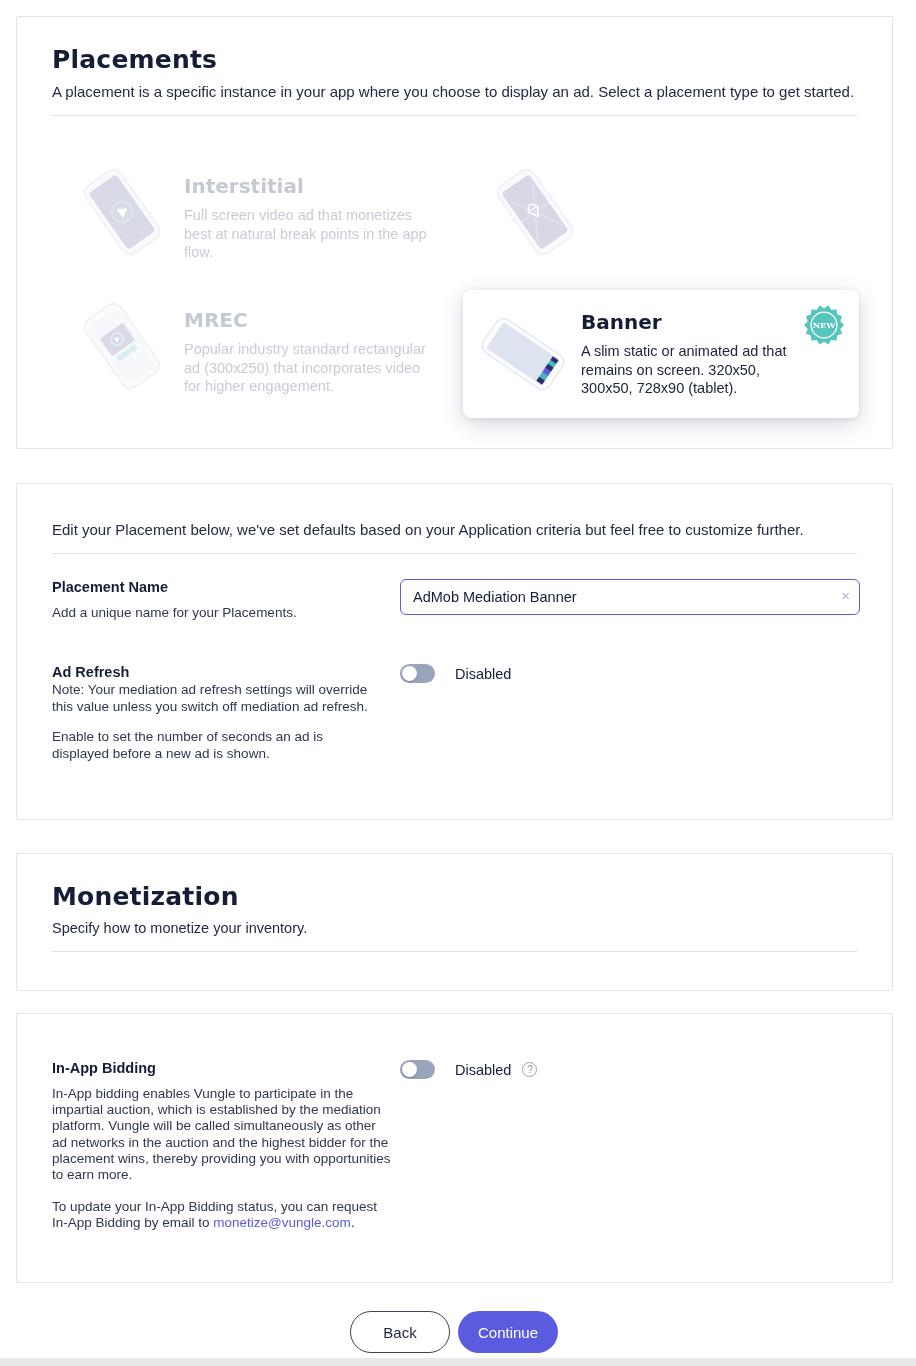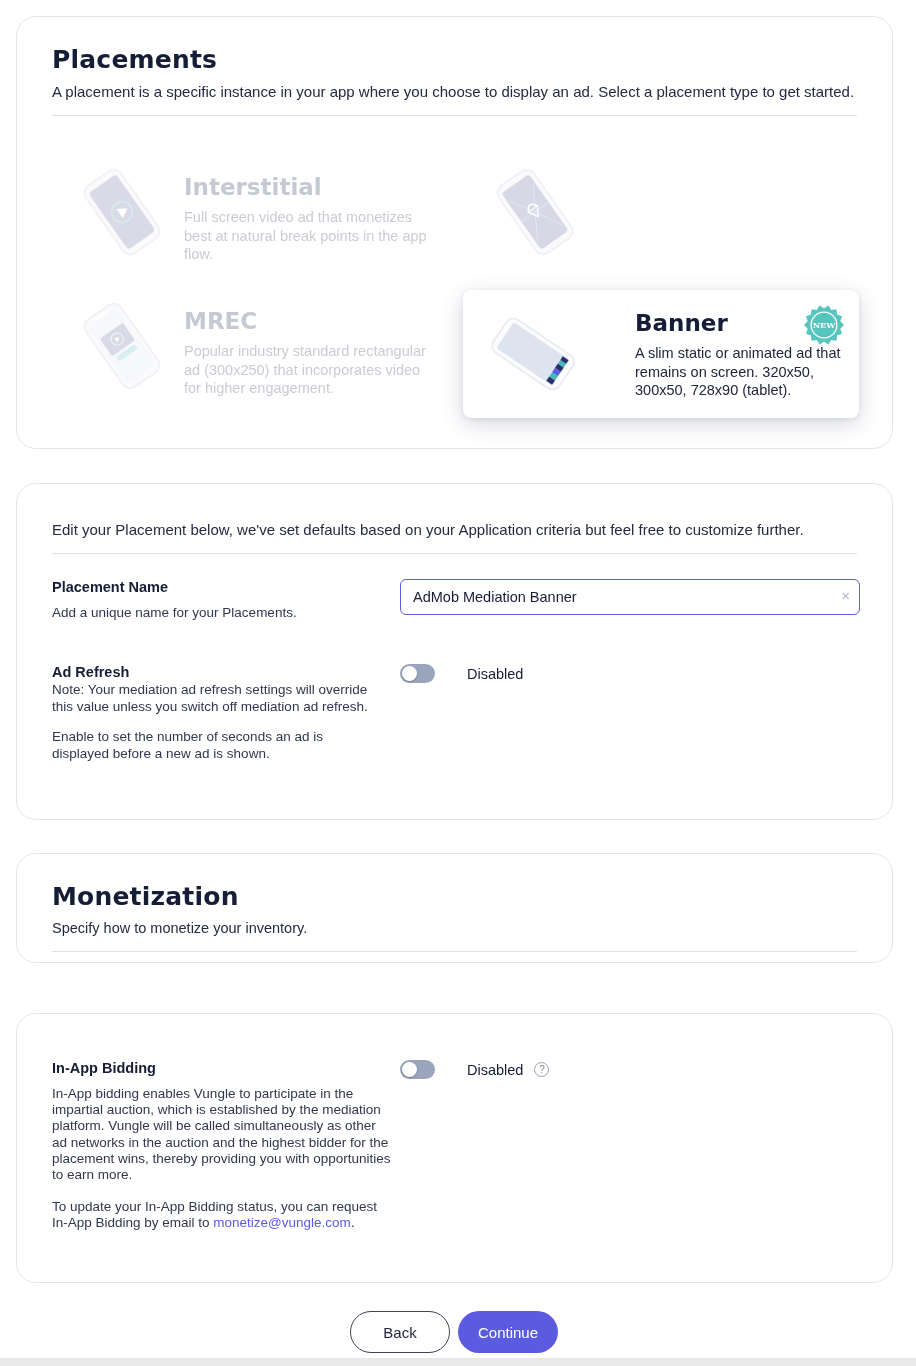--- a/index.html
+++ b/index.html
@@ -1,45 +1,45 @@
 <!DOCTYPE html>
 <html><head>
 <meta charset="utf-8">
 <style>
   * { margin:0; padding:0; box-sizing:border-box; }
   html,body { background:#ffffff; }
   body { font-family:"Liberation Sans", sans-serif; color:#1d2338; }
   .page { position:relative; width:916px; height:1366px; background:#fff; overflow:hidden; }
 
   .card { position:absolute; left:16px; width:877px; background:#fff;
-          border:1px solid #e2e6ec; border-radius:20px; }
+          border:1px solid #e2e6ec; border-radius:2px; }
   .card-placements   { top:16px;   height:433px; }
   .card-custom       { top:483px;  height:337px; }
-  .card-monetization { top:853px;  height:110px; }
+  .card-monetization { top:853px;  height:138px; }
   .card-bidding      { top:1013px; height:270px; }
 
   .card-pad { padding:28px 35px 0 35px; }
   h1.section-title { font-family:"DejaVu Sans", sans-serif; font-weight:700;
                      font-size:25px; color:#161d36; letter-spacing:.2px; }
   .section-desc { margin-top:9px; font-size:15px; color:#242a40; }
   .divider { height:1px; background:#dde2ea; margin-top:15px; }
 
   
   .ptype-cell { position:absolute; display:flex; align-items:flex-start; cursor:pointer; }
   .ptype-icon { width:112px; height:112px; flex:0 0 112px; }
   .ptype-icon.dim { opacity:.62; }
   .ptype-text { margin-left:6px; padding-top:18px; }
-  .ptype-title { font-family:"DejaVu Sans", sans-serif; font-weight:700; font-size:23px; }
+  .ptype-title { font-family:"DejaVu Sans", sans-serif; font-weight:700; font-size:20px; }
   .ptype-title.muted { color:#c5c9d3; }
   .ptype-desc { margin-top:8px; font-size:14.5px; line-height:1.28; color:#c9ccd4; max-width:255px; }
 
   .banner-card { position:absolute; left:446px; top:273px; width:396px; height:128px;
                  background:#fff; border-radius:8px; display:flex; align-items:flex-start;
-                 padding:12px 18px; cursor:pointer;
-                 box-shadow:0 6px 22px rgba(45,55,90,.20), 0 1px 4px rgba(45,55,90,.10);gap:44px; }
+                 padding:12px 8px; cursor:pointer;
+                 box-shadow:0 6px 22px rgba(45,55,90,.20), 0 1px 4px rgba(45,55,90,.10); }
   .banner-card .ptype-icon { width:104px; height:104px; flex:0 0 104px; }
   .banner-card .ptype-text { padding-top:8px; }
   .banner-card .ptype-title { color:#161d36; }
   .banner-card .ptype-desc { color:#20263c; max-width:215px; }
   .new-badge { position:absolute; right:14px; top:14px; width:42px; height:42px; }
 
   
   .form-row { display:flex; align-items:flex-start; padding:0 35px; }
   .form-left { width:348px; flex:0 0 348px; }
   .form-right { flex:1; display:flex; align-items:center; }
@@ -51,21 +51,21 @@
   .text-input { width:460px; height:36px; border:1.5px solid #5c5ce0; border-radius:6px;
                 padding:0 32px 0 12px; font-size:14.5px; color:#161d36; outline:none;
                 font-family:"Liberation Sans", sans-serif; background:#fff; }
   .clear-x { position:absolute; right:10px; top:8px; font-size:15px; color:#aab4d4;
              cursor:pointer; line-height:1.2; }
 
   .toggle { width:35px; height:19px; border-radius:10px; background:#9aa5bd;
             position:relative; cursor:pointer; flex:0 0 35px; }
   .toggle .knob { position:absolute; left:2px; top:2px; width:15px; height:15px;
                   border-radius:50%; background:#fff; box-shadow:0 1px 2px rgba(0,0,0,.25); }
-  .toggle-label { margin-left:32px; font-size:14.5px; color:#161d36; }
+  .toggle-label { margin-left:20px; font-size:14.5px; color:#161d36; }
 
   .help-icon { margin-left:11px; width:15px; height:15px; border:1px solid #9aa1ad;
                border-radius:50%; color:#868d9a; font-size:10px; line-height:13px;
                text-align:center; cursor:pointer; }
 
   .bid-paragraph { margin-top:10px; font-size:13.5px; line-height:1.2; color:#30374f; max-width:340px; }
   .bid-paragraph.second { margin-top:16px; }
   a.mail-link { color:#5a5ae0; text-decoration:none; cursor:pointer; }
 
   

